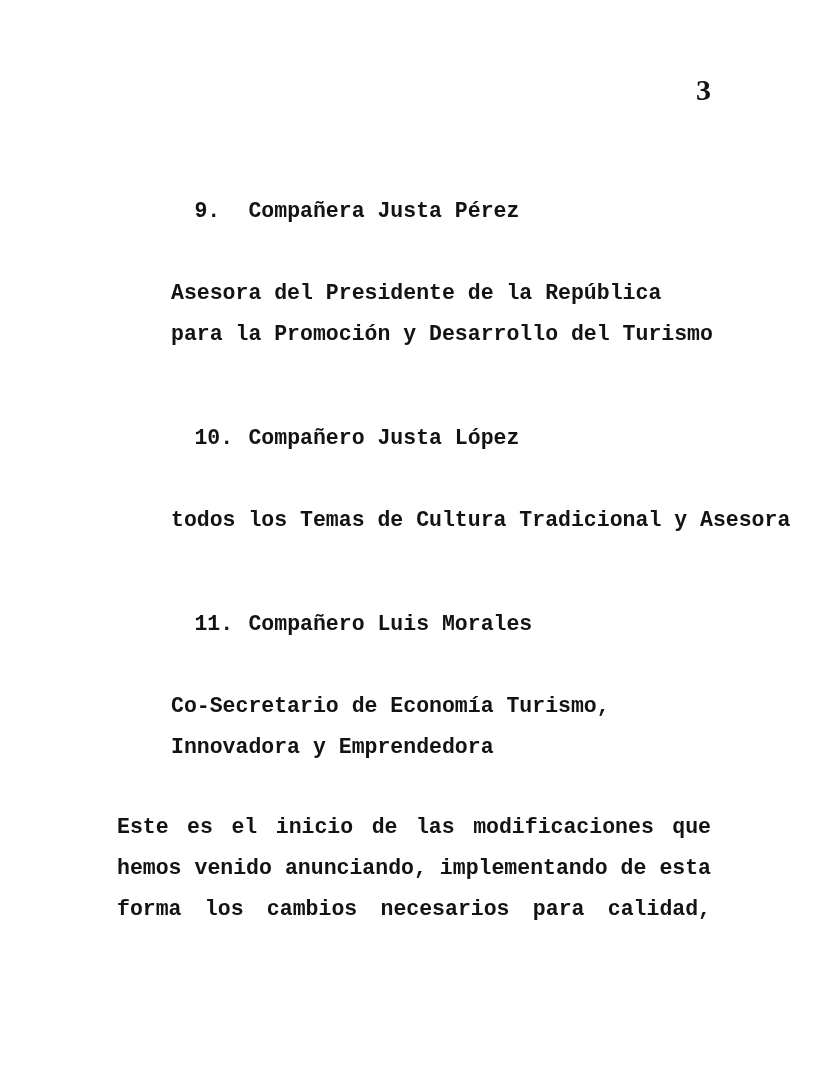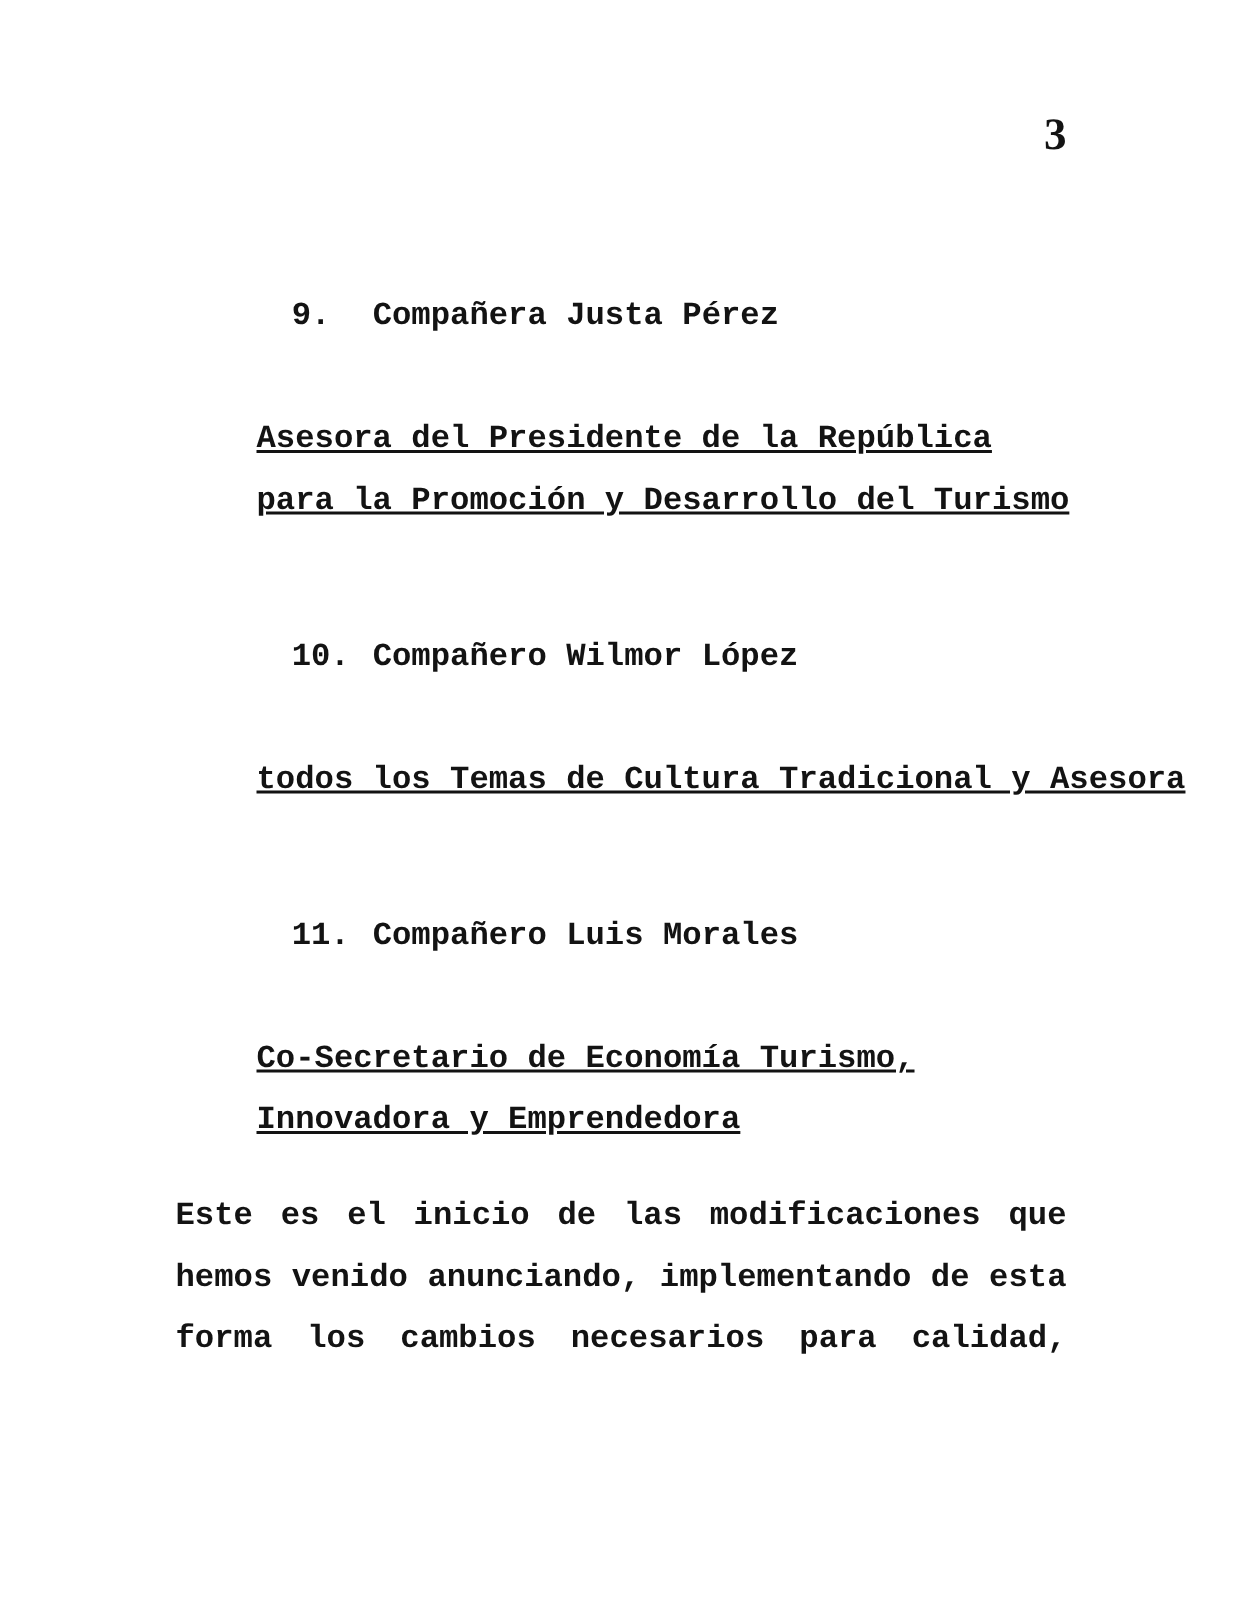--- a/index.html
+++ b/index.html
@@ -34,24 +34,23 @@
   }
   .li-line {
     white-space: pre;
   }
   .li-line .num {
     display: inline-block;
     width: 54px;
   }
   .li-line.indent {
     padding-left: 54px;
-    text-decoration: underline;
   }
   .para {
-    margin-top: 23px;
+    margin-top: 39px;
     width: 594px;
   }
   .pline.just {
     text-align: justify;
     text-align-last: justify;
   }
   .pline.nowrap {
     white-space: pre;
   }
 </style>
@@ -65,21 +64,21 @@
   <div class="list-item">
     <div class="li-line first">
       <span class="num">9.</span><span>Compañera Justa Pérez</span>
     </div>
     <div class="li-line indent">Asesora del Presidente de la República</div>
     <div class="li-line indent">para la Promoción y Desarrollo del Turismo</div>
   </div>
 
   <div class="list-item">
     <div class="li-line first">
-      <span class="num">10.</span><span>Compañero Wilmor López</span>
+      <span class="num">10.</span><span>Compañero Justa López</span>
     </div>
     <div class="li-line indent">todos los Temas de Cultura Tradicional y Asesora</div>
   </div>
 
   <div class="list-item">
     <div class="li-line first">
       <span class="num">11.</span><span>Compañero Luis Morales</span>
     </div>
     <div class="li-line indent">Co-Secretario de Economía Turismo,</div>
     <div class="li-line indent">Innovadora y Emprendedora</div>

